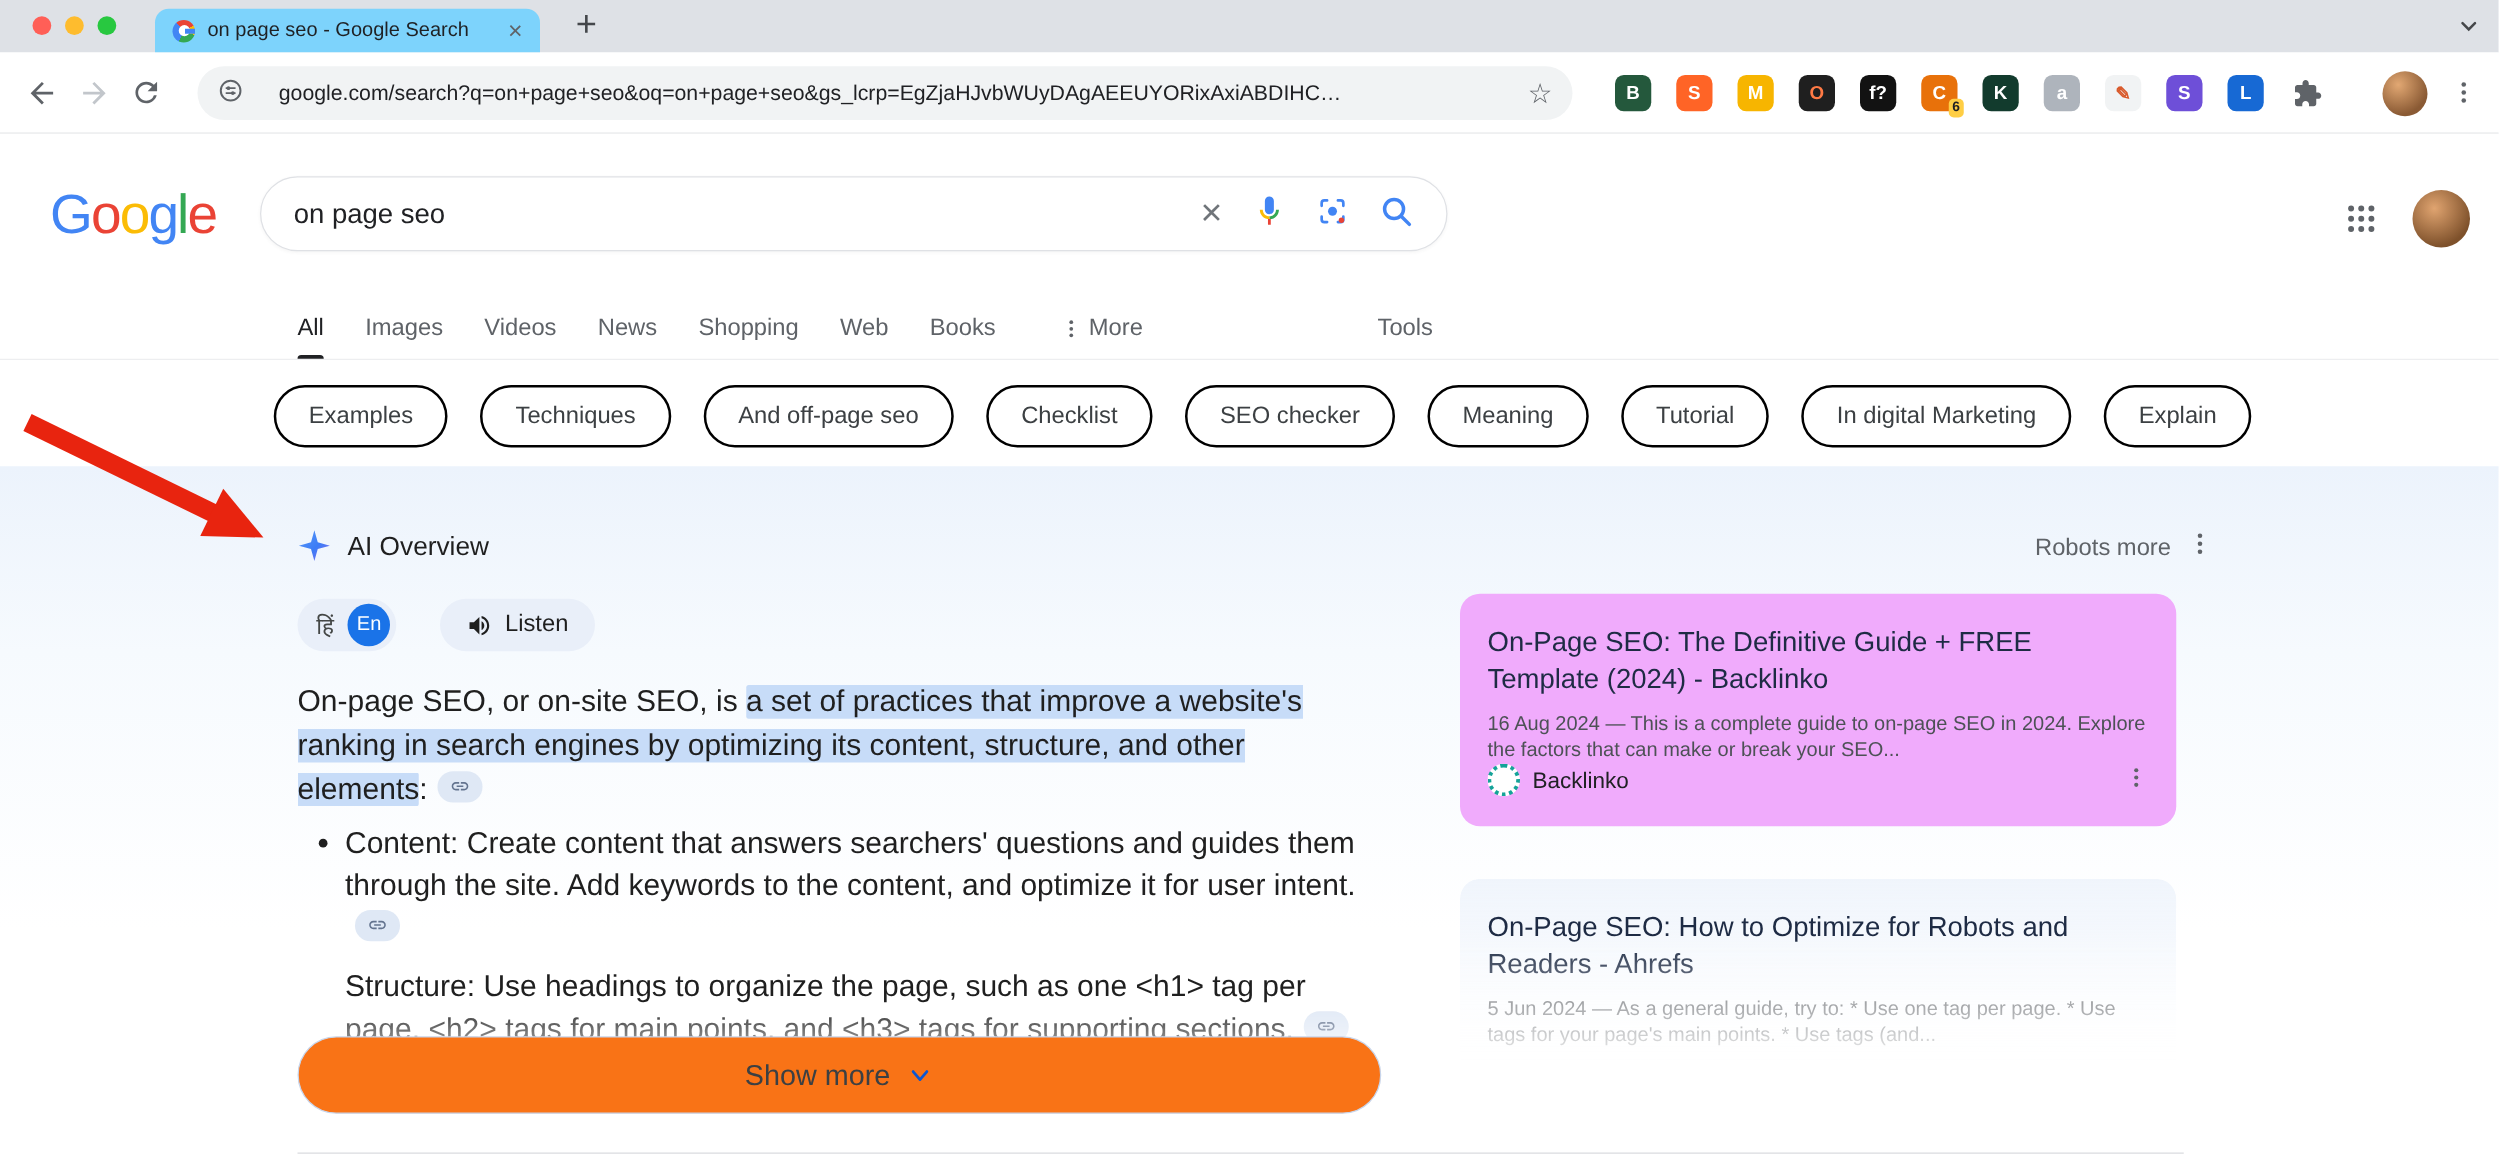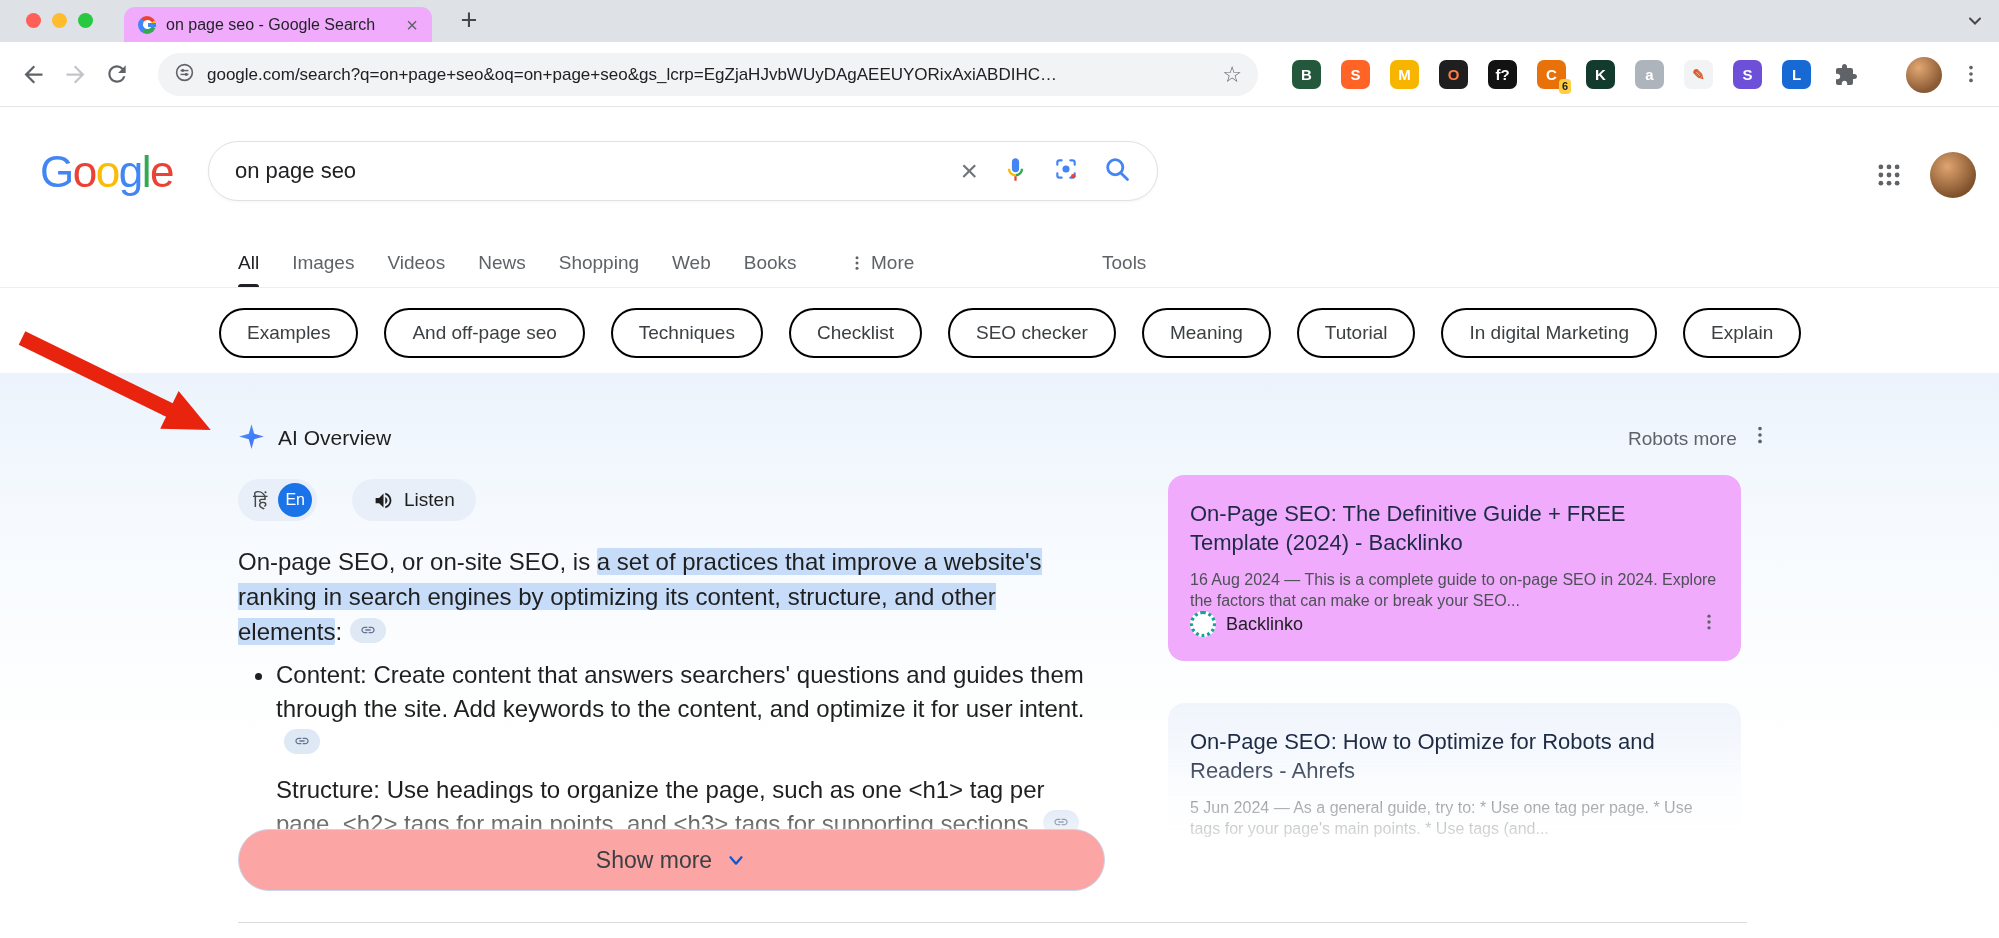--- a/index.html
+++ b/index.html
@@ -3,35 +3,35 @@
 <meta charset="utf-8">
 <style>
   *{box-sizing:border-box;margin:0;padding:0}
   html,body{width:1999px;height:938px}
   body{position:relative;overflow:hidden;background:#fff;font-family:"Liberation Sans",sans-serif;color:#202124}
 
   
   .tabstrip{position:absolute;top:0;left:0;right:0;height:42px;background:#DEE1E6}
   .traffic{position:absolute;top:13px;left:26px;display:flex;gap:11px}
   .tl{width:15px;height:15px;border-radius:50%}
-  .tab{position:absolute;left:124px;top:7px;width:308px;height:35px;background:#f0abfc;border-radius:11px 11px 0 0;display:flex;align-items:center;padding:0 14px;gap:10px}
+  .tab{position:absolute;left:124px;top:7px;width:308px;height:35px;background:#7dd3fc;border-radius:11px 11px 0 0;display:flex;align-items:center;padding:0 14px;gap:10px}
   .gfav{width:18px;height:18px;border-radius:50%;position:relative;flex:0 0 auto;
         background:conic-gradient(from -40deg,#EA4335 0 100deg,#FBBC05 100deg 150deg,#34A853 150deg 245deg,#4285F4 245deg 360deg)}
   .gfav::after{content:"";position:absolute;inset:4.5px;background:#fff;border-radius:50%}
   .gfav::before{content:"";position:absolute;right:0;top:7.5px;width:8px;height:4px;background:#4285F4;z-index:2}
   .tab-title{font-size:16px;color:#1F2124;white-space:nowrap;overflow:hidden;flex:1}
   .tab-close{font-size:20px;color:#5F6368;line-height:1}
   .newtab{position:absolute;left:452px;top:3px;font-size:29px;color:#44474B;width:34px;height:34px;display:flex;align-items:center;justify-content:center}
   .strip-chevron{position:absolute;right:16px;top:13px}
 
   
   .toolbar{position:absolute;top:42px;left:0;right:0;height:65px;background:#fff;border-bottom:1px solid #E3E5E8}
   .tb-btn{position:absolute;top:19px;width:27px;height:27px}
   .tb-back{left:20px}.tb-fwd{left:62px}.tb-reload{left:104px}
-  .omnibox{position:absolute;left:158px;top:11px;width:1100px;height:43px;background:#F1F3F4;border-radius:22px;display:flex;align-items:center;padding:0 16px;gap:12px}
+  .omnibox{position:absolute;left:158px;top:11px;width:1100px;height:43px;background:#F1F3F4;border-radius:22px;display:flex;align-items:center;padding:0 16px;gap:28px}
   .url{flex:1;font-size:17px;color:#202124;white-space:nowrap;overflow:hidden}
   .star{font-size:22px;color:#5F6368;line-height:1}
   .extrow{position:absolute;left:1292px;top:18px;display:flex;gap:20px}
   .ext{position:relative;width:29px;height:29px;border-radius:7px;display:flex;align-items:center;justify-content:center;font-weight:bold;font-size:15px}
   .ext-badge{position:absolute;right:-5px;bottom:-5px;background:#FFCE44;color:#202124;font-size:11px;font-weight:bold;border-radius:4px;padding:0 3px;line-height:15px}
   .ext-badge:empty{display:none}
   .puzzle{position:absolute;left:1834px;top:21px}
   .tb-avatar{position:absolute;left:1906px;top:15px;width:36px;height:36px;border-radius:50%;background:radial-gradient(circle at 35% 30%,#E2A873,#8A5A34 70%)}
   .tb-kebab{position:absolute;left:1960px;top:21px}
 
@@ -71,21 +71,21 @@
   .ai-intro{position:absolute;left:238px;top:437px;width:860px;font-size:24px;line-height:35px;color:#1F1F1F}
   .hl{background:#C7DCF8;border-radius:2px}
   .linkchip{display:inline-flex;align-items:center;justify-content:center;width:36px;height:25px;background:#DFE8F5;border-radius:13px;vertical-align:2px;margin-left:8px}
   .ai-bullets{position:absolute;left:248px;top:551px;width:855px;font-size:24px;line-height:34px;color:#1F1F1F;list-style:disc}
   .ai-bullets li{margin:0 0 13px 28px}
   .ai-bullets .linkchip{display:none}
   .ai-bullets li.haslink .linkchip{display:inline-flex}
   .fade-partial{-webkit-mask-image:linear-gradient(180deg,#000 42%,rgba(0,0,0,.35) 100%);mask-image:linear-gradient(180deg,#000 42%,rgba(0,0,0,.35) 100%)}
   .fade-strong{opacity:.22}
 
-  .showmore{position:absolute;left:238px;top:722px;width:867px;height:62px;border:1px solid #C8D5EB;border-radius:31px;background:#fca5a5;display:flex;align-items:center;justify-content:center;gap:13px;font-size:23px;color:#3C4043;z-index:4}
+  .showmore{position:absolute;left:238px;top:722px;width:867px;height:62px;border:1px solid #C8D5EB;border-radius:31px;background:#f97316;display:flex;align-items:center;justify-content:center;gap:13px;font-size:23px;color:#3C4043;z-index:4}
 
   .card{position:absolute;left:1168px;width:573px;border-radius:16px;background:#f0abfc;padding:24px 22px}
   .card1{top:368px}
   .card2{top:596px;background:linear-gradient(180deg,#F0F5FC 0%,rgba(240,245,252,0) 92%);
          -webkit-mask-image:linear-gradient(180deg,#000 30%,rgba(0,0,0,.55) 60%,rgba(0,0,0,.08) 92%,transparent 100%);
          mask-image:linear-gradient(180deg,#000 30%,rgba(0,0,0,.55) 60%,rgba(0,0,0,.08) 92%,transparent 100%)}
   .card-title{font-size:22px;line-height:29px;color:#1E2B44}
   .card-snippet{margin-top:12px;font-size:16px;line-height:21px;color:#4D5156}
   .card-src{margin-top:0;display:flex;align-items:center;gap:10px}
   .src-favicon{width:26px;height:26px;border-radius:50%;border:3px dotted #14A398;background:#fff;flex:0 0 auto}
@@ -286,22 +286,22 @@
           <circle cx="12" cy="12" r="2" fill="#5F6368"></circle>
           <circle cx="12" cy="19" r="2" fill="#5F6368"></circle>
         </svg>
       <span>More</span>
     </span>
     <span class="gnav-tools">Tools</span>
   </div>
 
   <div class="chips">
       <span class="chip">Examples</span>
+      <span class="chip">Techniques</span>
       <span class="chip">And off-page seo</span>
-      <span class="chip">Techniques</span>
       <span class="chip">Checklist</span>
       <span class="chip">SEO checker</span>
       <span class="chip">Meaning</span>
       <span class="chip">Tutorial</span>
       <span class="chip">In digital Marketing</span>
       <span class="chip">Explain</span>
     </div>
 
   <div class="ai-bg"></div>
 

